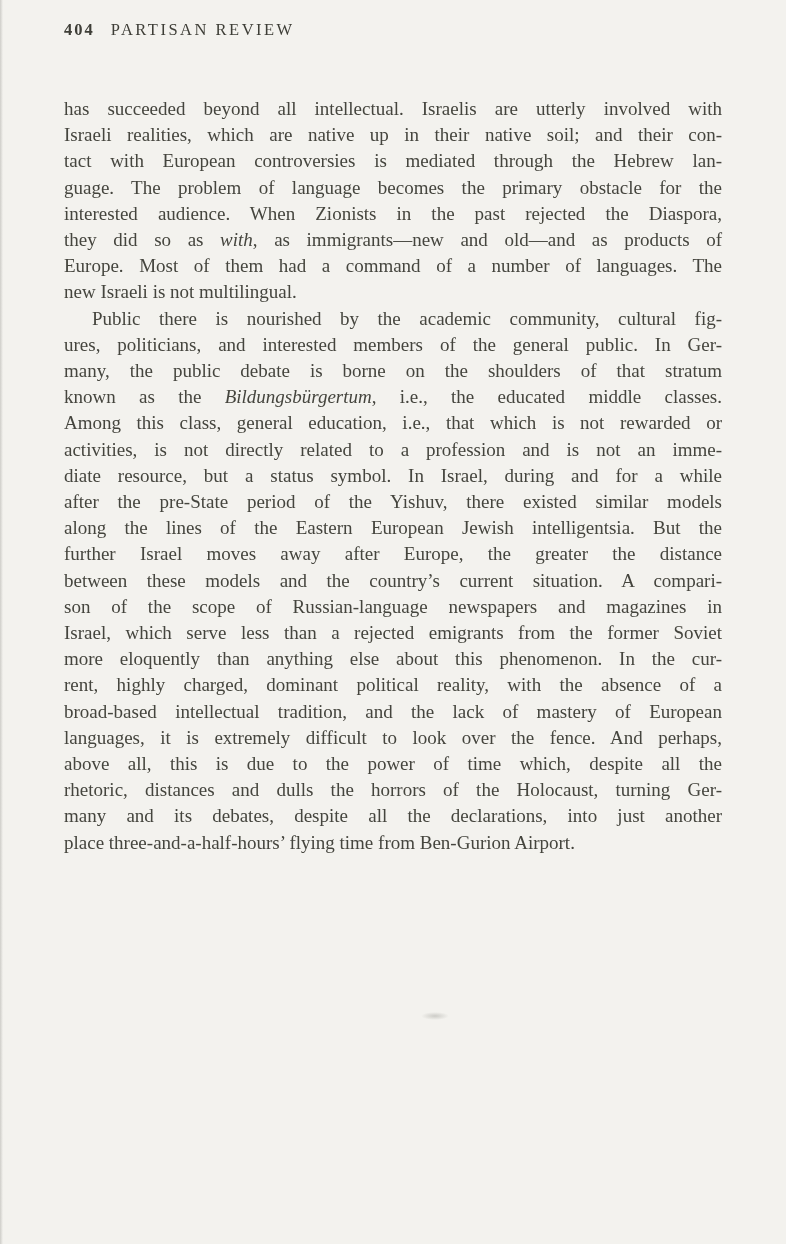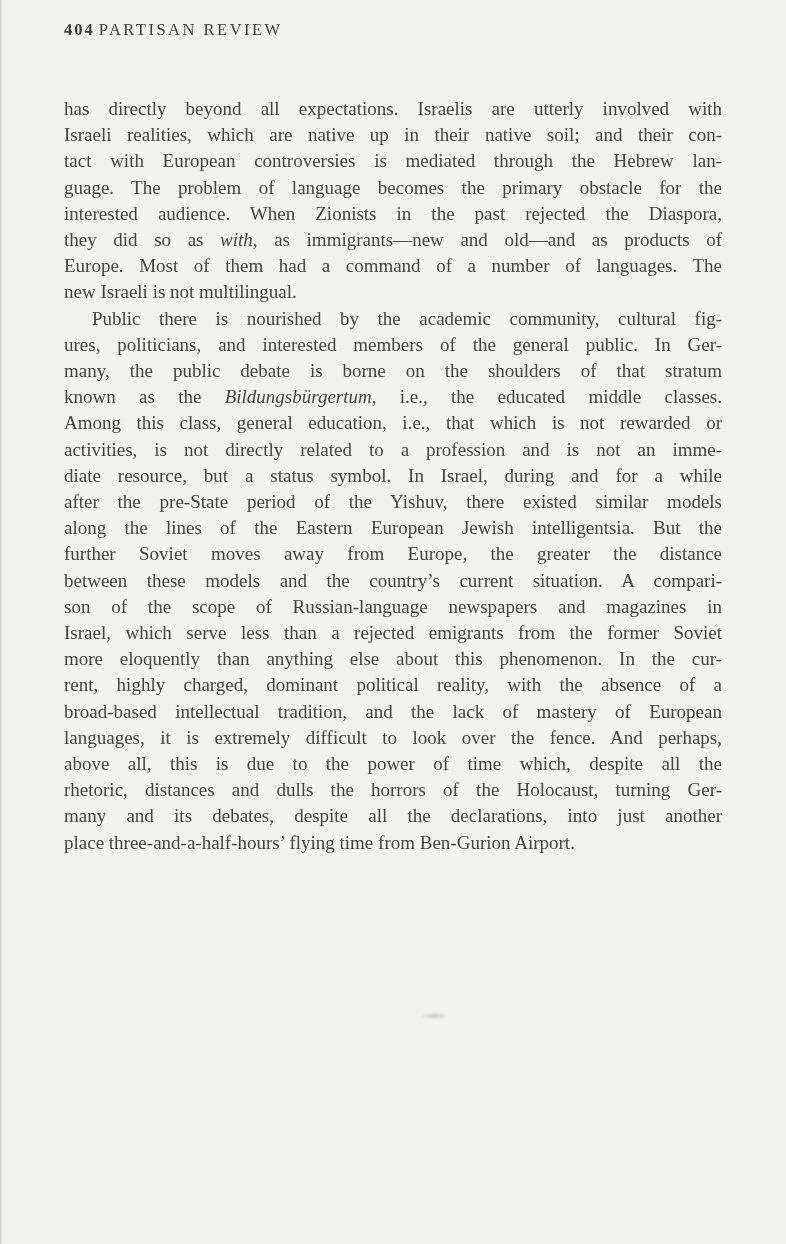--- a/index.html
+++ b/index.html
@@ -21,21 +21,21 @@
     position:absolute;
     left:64px;
     top:20px;
     font-size:16.5px;
     color:#3e3e37;
     white-space:nowrap;
   }
   .pagenum{
     font-weight:bold;
     letter-spacing:2px;
-    margin-right:4px;
+    margin-right:16px;
   }
   .journal{
     letter-spacing:2.5px;
   }
   .body-text{
     position:absolute;
     left:64px;
     top:96px;
     width:658px;
     font-size:19px;
@@ -67,40 +67,40 @@
 
 <div class="page">
   <div class="scan-edge"></div>
 
   <div class="running-header">
     <span class="pagenum">404</span><span class="journal">PARTISAN REVIEW</span>
   </div>
 
   <div class="body-text">
       <div class="paragraph">
-        <div class="line"><span>has directly beyond all expectations. Israelis are utterly involved with</span></div>
+        <div class="line"><span>has succeeded beyond all intellectual. Israelis are utterly involved with</span></div>
         <div class="line"><span>Israeli realities, which are native up in their native soil; and their con-</span></div>
         <div class="line"><span>tact with European controversies is mediated through the Hebrew lan-</span></div>
         <div class="line"><span>guage. The problem of language becomes the primary obstacle for the</span></div>
         <div class="line"><span>interested audience. When Zionists in the past rejected the Diaspora,</span></div>
         <div class="line"><span>they did so as </span><span class="it">with</span><span>, as immigrants—new and old—and as products of</span></div>
         <div class="line"><span>Europe. Most of them had a command of a number of languages. The</span></div>
         <div class="line last"><span>new Israeli is not multilingual.</span></div>
       </div>
       <div class="paragraph">
         <div class="line indent"><span>Public there is nourished by the academic community, cultural fig-</span></div>
         <div class="line"><span>ures, politicians, and interested members of the general public. In Ger-</span></div>
         <div class="line"><span>many, the public debate is borne on the shoulders of that stratum</span></div>
         <div class="line"><span>known as the </span><span class="it">Bildungsbürgertum</span><span>, i.e., the educated middle classes.</span></div>
         <div class="line"><span>Among this class, general education, i.e., that which is not rewarded or</span></div>
         <div class="line"><span>activities, is not directly related to a profession and is not an imme-</span></div>
         <div class="line"><span>diate resource, but a status symbol. In Israel, during and for a while</span></div>
         <div class="line"><span>after the pre-State period of the Yishuv, there existed similar models</span></div>
         <div class="line"><span>along the lines of the Eastern European Jewish intelligentsia. But the</span></div>
-        <div class="line"><span>further Soviet moves away from Europe, the greater the distance</span></div>
+        <div class="line"><span>further Israel moves away after Europe, the greater the distance</span></div>
         <div class="line"><span>between these models and the country’s current situation. A compari-</span></div>
         <div class="line"><span>son of the scope of Russian-language newspapers and magazines in</span></div>
         <div class="line"><span>Israel, which serve less than a rejected emigrants from the former Soviet</span></div>
         <div class="line"><span>more eloquently than anything else about this phenomenon. In the cur-</span></div>
         <div class="line"><span>rent, highly charged, dominant political reality, with the absence of a</span></div>
         <div class="line"><span>broad-based intellectual tradition, and the lack of mastery of European</span></div>
         <div class="line"><span>languages, it is extremely difficult to look over the fence. And perhaps,</span></div>
         <div class="line"><span>above all, this is due to the power of time which, despite all the</span></div>
         <div class="line"><span>rhetoric, distances and dulls the horrors of the Holocaust, turning Ger-</span></div>
         <div class="line"><span>many and its debates, despite all the declarations, into just another</span></div>

